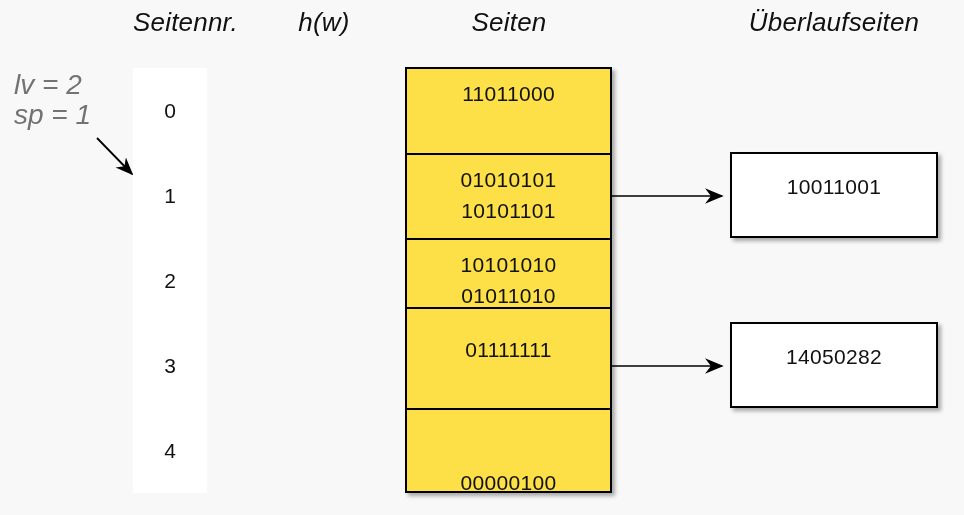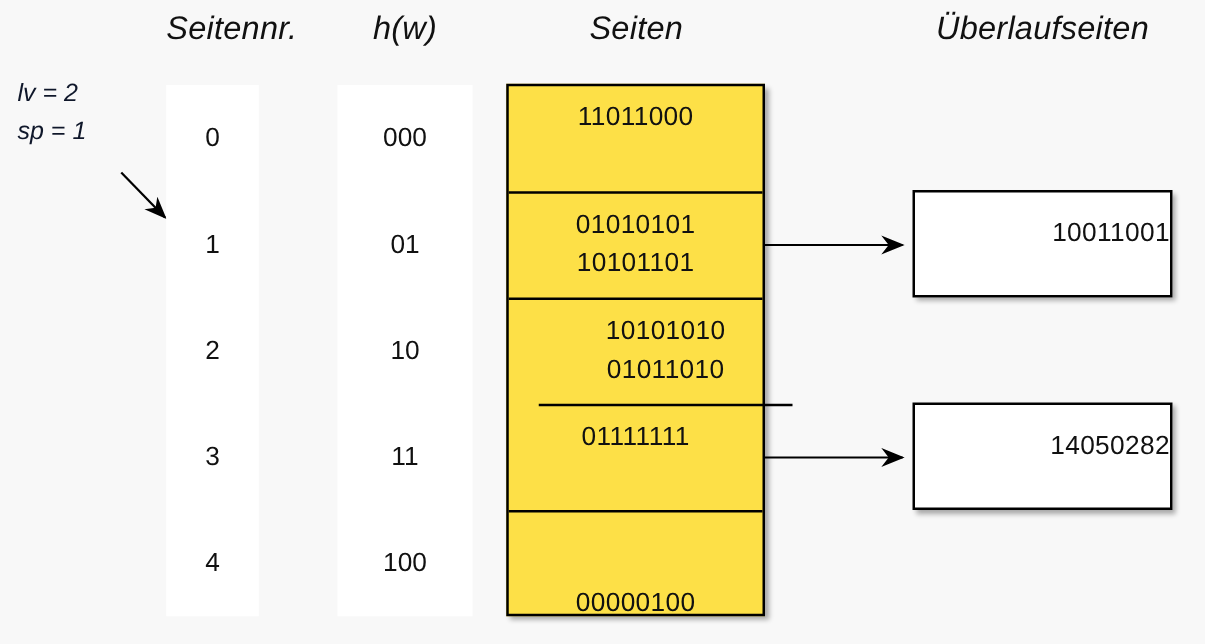--- a/index.html
+++ b/index.html
@@ -35,27 +35,27 @@
   }
   #hdr-seitennr { left: 133px; top: 7px; width: 74px; }
   #hdr-hw       { left: 270px; top: 7px; width: 108px; }
   #hdr-seiten   { left: 405px; top: 7px; width: 208px; }
   #hdr-ueberlauf{ left: 730px; top: 7px; width: 208px; }
 
   
   #params {
     position: absolute;
     left: 14px;
-    top: 60px;
+    top: 70px;
     font-style: italic;
-    font-size: 20px;
+    font-size: 28px;
     font-weight: 500;
     line-height: 30px;
     white-space: nowrap;
-    color: #0f172a;
+    color: #737373;
   }
   #params .prm { display: block; }
 
   #param-arrow {
     position: absolute;
     left: 88px;
     top: 128px;
     width: 60px;
     height: 60px;
   }
@@ -102,21 +102,21 @@
     position: absolute;
     left: 0;
     width: 100%;
     box-sizing: border-box;
     border-bottom: 2px solid #000;
     text-align: center;
     padding-top: 9px;
   }
   .bucket.b0 { top: 0px;   height: 86px; }
   .bucket.b1 { top: 86px;  height: 85px; }
-  .bucket.b2 { top: 171px; height: 85px; margin-left: 24px; }
+  .bucket.b2 { top: 171px; height: 69px; }
   .bucket.b3 { top: 256px; height: 85px; }
   .bucket.b4 { top: 341px; height: 81px; border-bottom: none; margin-top: 48px; }
 
   .record {
     display: block;
     font-size: 21px;
     line-height: 31px;
     letter-spacing: 0.3px;
     color: #111;
   }
@@ -124,21 +124,21 @@
   
   .overflow-box {
     position: absolute;
     left: 730px;
     width: 208px;
     height: 86px;
     background: #ffffff;
     border: 2px solid #000;
     box-sizing: border-box;
     box-shadow: 3px 3px 4px rgba(0,0,0,0.33);
-    text-align: right;
+    text-align: center;
     padding-top: 17px;
   }
   #overflow-0 { top: 152px; }
   #overflow-1 { top: 322px; }
 
   
   .connector {
     position: absolute;
     left: 610px;
     width: 124px;
@@ -172,27 +172,20 @@
   </svg>
 
   <div class="value-column" id="col-seitennr">
     <div class="value-cell r0">0</div>
     <div class="value-cell r1">1</div>
     <div class="value-cell r2">2</div>
     <div class="value-cell r3">3</div>
     <div class="value-cell r4">4</div>
   </div>
 
-  <div class="value-column" id="col-hw">
-    <div class="value-cell r0">000</div>
-    <div class="value-cell r1">01</div>
-    <div class="value-cell r2">10</div>
-    <div class="value-cell r3">11</div>
-    <div class="value-cell r4">100</div>
-  </div>
 
   <div id="seiten-table">
     <div class="bucket b0">
       <span class="record">11011000</span>
     </div>
     <div class="bucket b1">
       <span class="record">01010101</span>
       <span class="record">10101101</span>
     </div>
     <div class="bucket b2">

